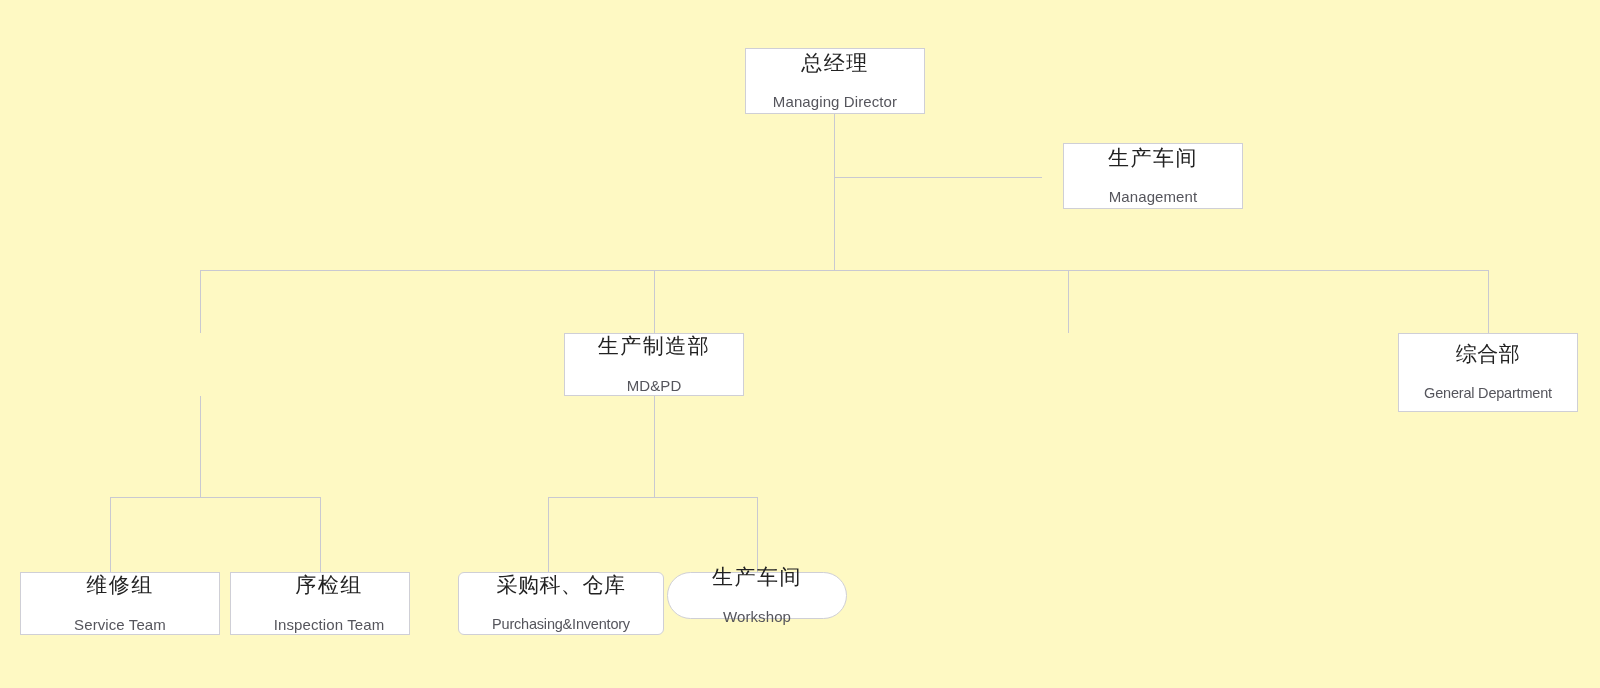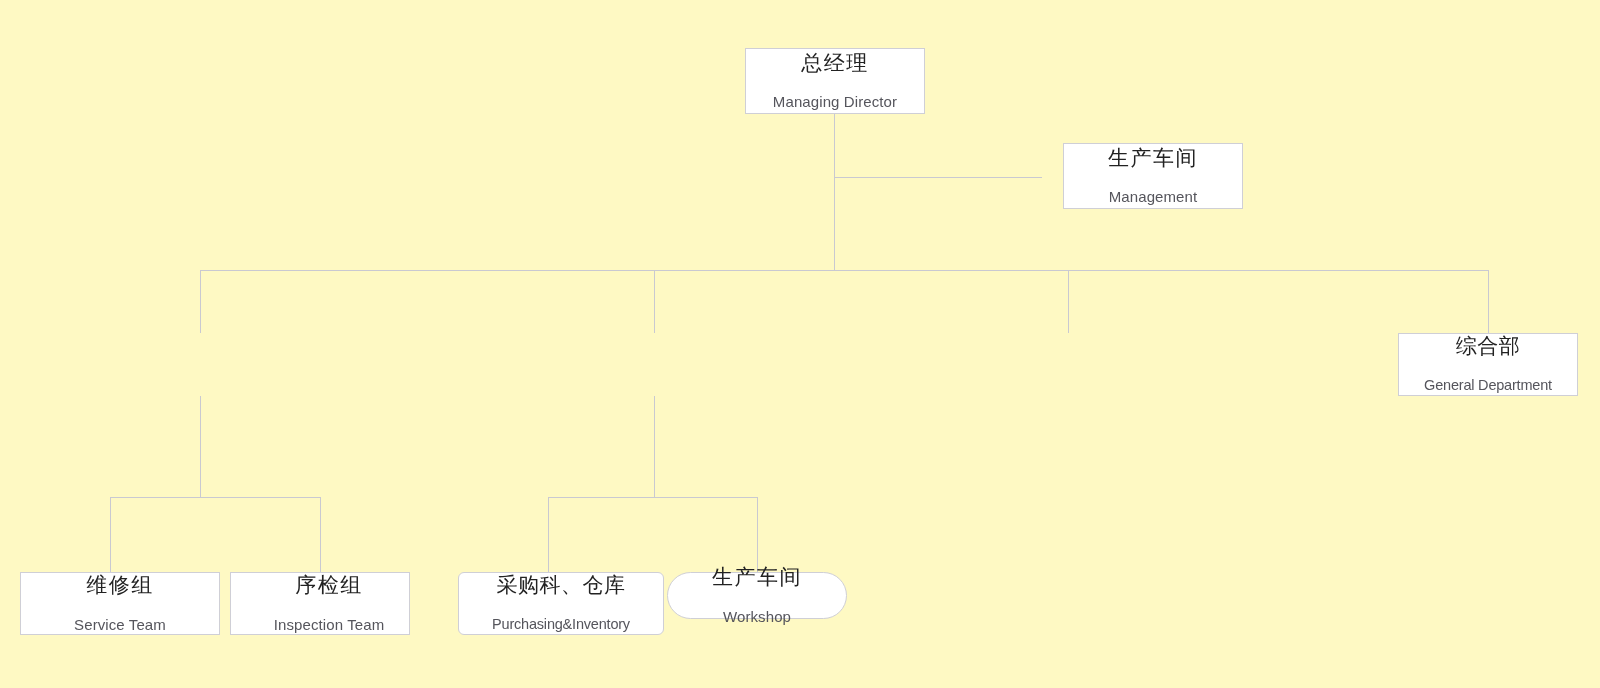--- a/index.html
+++ b/index.html
@@ -90,23 +90,27 @@
     <span class="cn">总经理</span>
     <span class="en">Managing Director</span>
   </div>
 
   <div class="node" style="left:1063px; top:143px; width:180px; height:66px;">
     <span class="cn">生产车间</span>
     <span class="en">Management</span>
   </div>
 
 
+  <div class="node" style="left:564px; top:333px; width:180px; height:63px;">
+    <span class="cn">生产制造部</span>
+    <span class="en">MD&amp;PD</span>
+  </div>
 
 
-  <div class="node tight" style="left:1398px; top:333px; width:180px; height:63px;">
+  <div class="node tight" style="left:1398px; top:333px; width:180px; height:79px;">
     <span class="cn">综合部</span>
     <span class="en">General Department</span>
   </div>
 
   <div class="node" style="left:20px; top:572px; width:200px; height:63px;">
     <span class="cn">维修组</span>
     <span class="en">Service Team</span>
   </div>
 
   <div class="node" style="left:230px; top:572px; width:180px; height:63px;padding-left:22px;">

